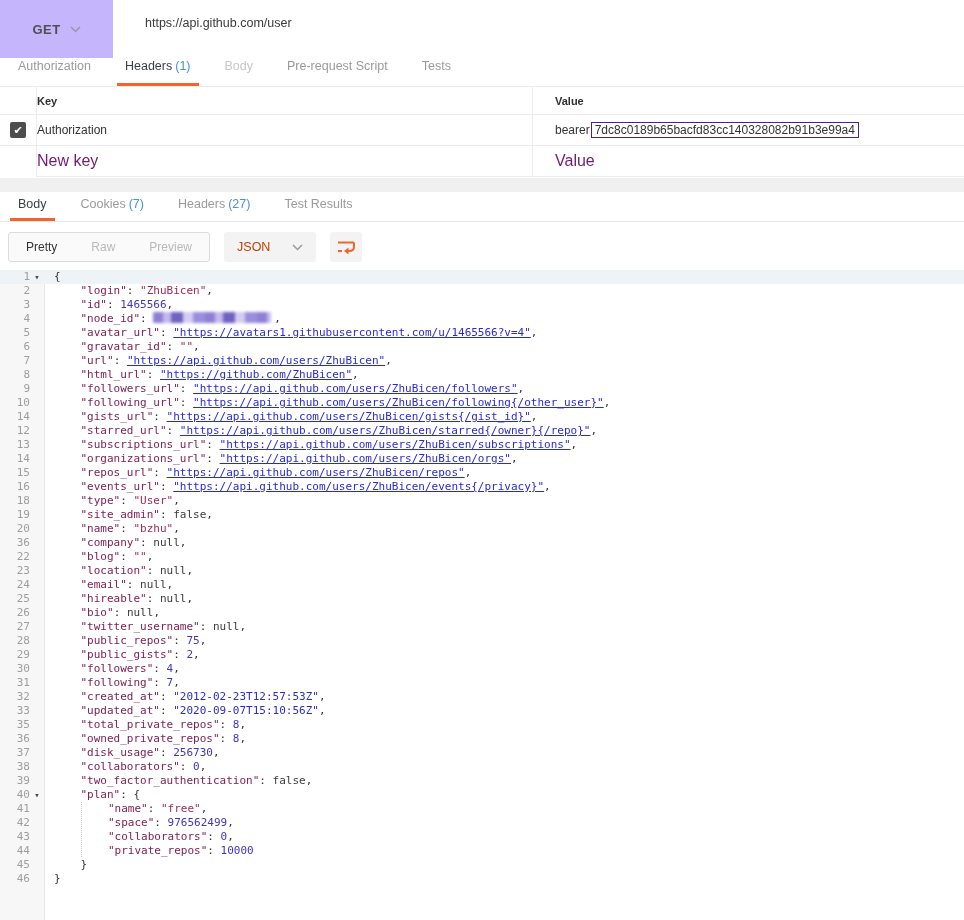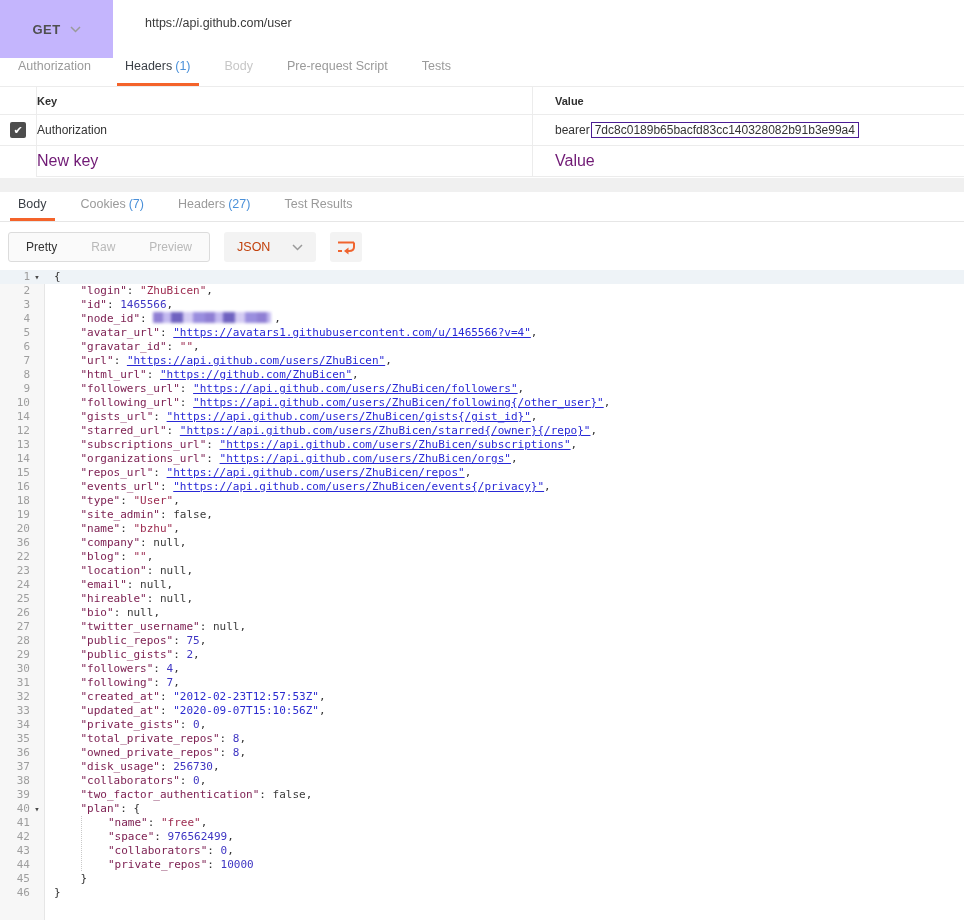--- a/index.html
+++ b/index.html
@@ -189,21 +189,20 @@
         <div class="code-line"><span class="gutter-num">24</span><span class="fold"></span><span class="code-content"><span class="tk-p">    </span><span class="tk-k">"email"</span><span class="tk-p">: </span><span class="tk-b">null</span><span class="tk-p">,</span></span></div>
         <div class="code-line"><span class="gutter-num">25</span><span class="fold"></span><span class="code-content"><span class="tk-p">    </span><span class="tk-k">"hireable"</span><span class="tk-p">: </span><span class="tk-b">null</span><span class="tk-p">,</span></span></div>
         <div class="code-line"><span class="gutter-num">26</span><span class="fold"></span><span class="code-content"><span class="tk-p">    </span><span class="tk-k">"bio"</span><span class="tk-p">: </span><span class="tk-b">null</span><span class="tk-p">,</span></span></div>
         <div class="code-line"><span class="gutter-num">27</span><span class="fold"></span><span class="code-content"><span class="tk-p">    </span><span class="tk-k">"twitter_username"</span><span class="tk-p">: </span><span class="tk-b">null</span><span class="tk-p">,</span></span></div>
         <div class="code-line"><span class="gutter-num">28</span><span class="fold"></span><span class="code-content"><span class="tk-p">    </span><span class="tk-k">"public_repos"</span><span class="tk-p">: </span><span class="tk-n">75</span><span class="tk-p">,</span></span></div>
         <div class="code-line"><span class="gutter-num">29</span><span class="fold"></span><span class="code-content"><span class="tk-p">    </span><span class="tk-k">"public_gists"</span><span class="tk-p">: </span><span class="tk-n">2</span><span class="tk-p">,</span></span></div>
         <div class="code-line"><span class="gutter-num">30</span><span class="fold"></span><span class="code-content"><span class="tk-p">    </span><span class="tk-k">"followers"</span><span class="tk-p">: </span><span class="tk-n">4</span><span class="tk-p">,</span></span></div>
         <div class="code-line"><span class="gutter-num">31</span><span class="fold"></span><span class="code-content"><span class="tk-p">    </span><span class="tk-k">"following"</span><span class="tk-p">: </span><span class="tk-n">7</span><span class="tk-p">,</span></span></div>
         <div class="code-line"><span class="gutter-num">32</span><span class="fold"></span><span class="code-content"><span class="tk-p">    </span><span class="tk-k">"created_at"</span><span class="tk-p">: </span><span class="tk-d">"2012-02-23T12:57:53Z"</span><span class="tk-p">,</span></span></div>
         <div class="code-line"><span class="gutter-num">33</span><span class="fold"></span><span class="code-content"><span class="tk-p">    </span><span class="tk-k">"updated_at"</span><span class="tk-p">: </span><span class="tk-d">"2020-09-07T15:10:56Z"</span><span class="tk-p">,</span></span></div>
-        <div class="code-line"><span class="gutter-num">34</span><span class="fold"></span><span class="code-content"><span class="tk-p">    </span><span class="tk-k">"private_gists"</span><span class="tk-p">: </span><span class="tk-n">0</span><span class="tk-p">,</span></span></div>
         <div class="code-line"><span class="gutter-num">35</span><span class="fold"></span><span class="code-content"><span class="tk-p">    </span><span class="tk-k">"total_private_repos"</span><span class="tk-p">: </span><span class="tk-n">8</span><span class="tk-p">,</span></span></div>
         <div class="code-line"><span class="gutter-num">36</span><span class="fold"></span><span class="code-content"><span class="tk-p">    </span><span class="tk-k">"owned_private_repos"</span><span class="tk-p">: </span><span class="tk-n">8</span><span class="tk-p">,</span></span></div>
         <div class="code-line"><span class="gutter-num">37</span><span class="fold"></span><span class="code-content"><span class="tk-p">    </span><span class="tk-k">"disk_usage"</span><span class="tk-p">: </span><span class="tk-n">256730</span><span class="tk-p">,</span></span></div>
         <div class="code-line"><span class="gutter-num">38</span><span class="fold"></span><span class="code-content"><span class="tk-p">    </span><span class="tk-k">"collaborators"</span><span class="tk-p">: </span><span class="tk-n">0</span><span class="tk-p">,</span></span></div>
         <div class="code-line"><span class="gutter-num">39</span><span class="fold"></span><span class="code-content"><span class="tk-p">    </span><span class="tk-k">"two_factor_authentication"</span><span class="tk-p">: </span><span class="tk-b">false</span><span class="tk-p">,</span></span></div>
         <div class="code-line"><span class="gutter-num">40</span><span class="fold">▾</span><span class="code-content"><span class="tk-p">    </span><span class="tk-k">"plan"</span><span class="tk-p">: {</span></span></div>
         <div class="code-line"><span class="gutter-num">41</span><span class="fold"></span><span class="code-content"><span class="tk-p">    </span><span class="tk-g">    </span><span class="tk-k">"name"</span><span class="tk-p">: </span><span class="tk-s">"free"</span><span class="tk-p">,</span></span></div>
         <div class="code-line"><span class="gutter-num">42</span><span class="fold"></span><span class="code-content"><span class="tk-p">    </span><span class="tk-g">    </span><span class="tk-k">"space"</span><span class="tk-p">: </span><span class="tk-n">976562499</span><span class="tk-p">,</span></span></div>
         <div class="code-line"><span class="gutter-num">43</span><span class="fold"></span><span class="code-content"><span class="tk-p">    </span><span class="tk-g">    </span><span class="tk-k">"collaborators"</span><span class="tk-p">: </span><span class="tk-n">0</span><span class="tk-p">,</span></span></div>
         <div class="code-line"><span class="gutter-num">44</span><span class="fold"></span><span class="code-content"><span class="tk-p">    </span><span class="tk-g">    </span><span class="tk-k">"private_repos"</span><span class="tk-p">: </span><span class="tk-n">10000</span></span></div>

